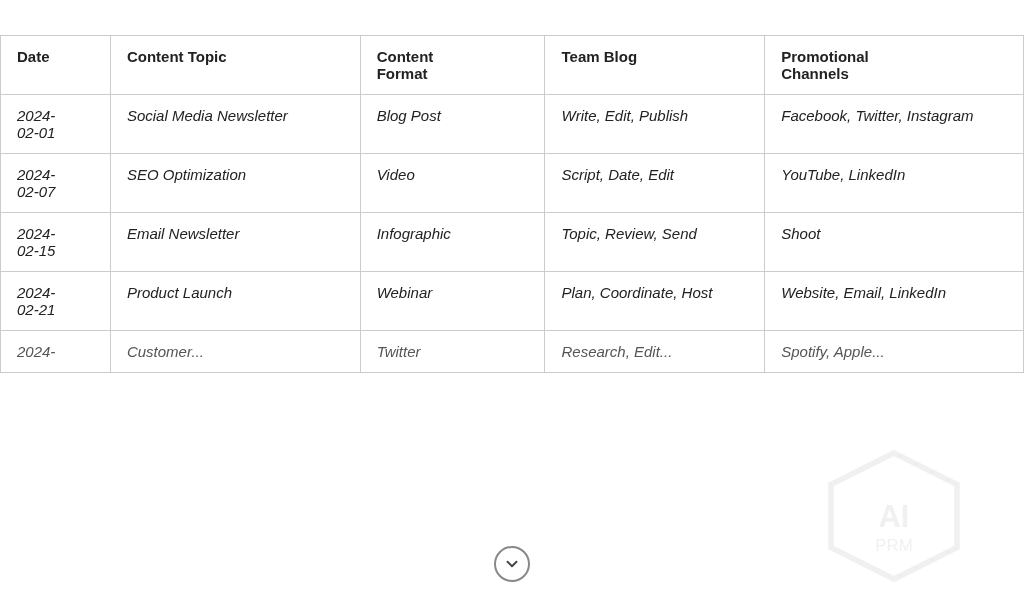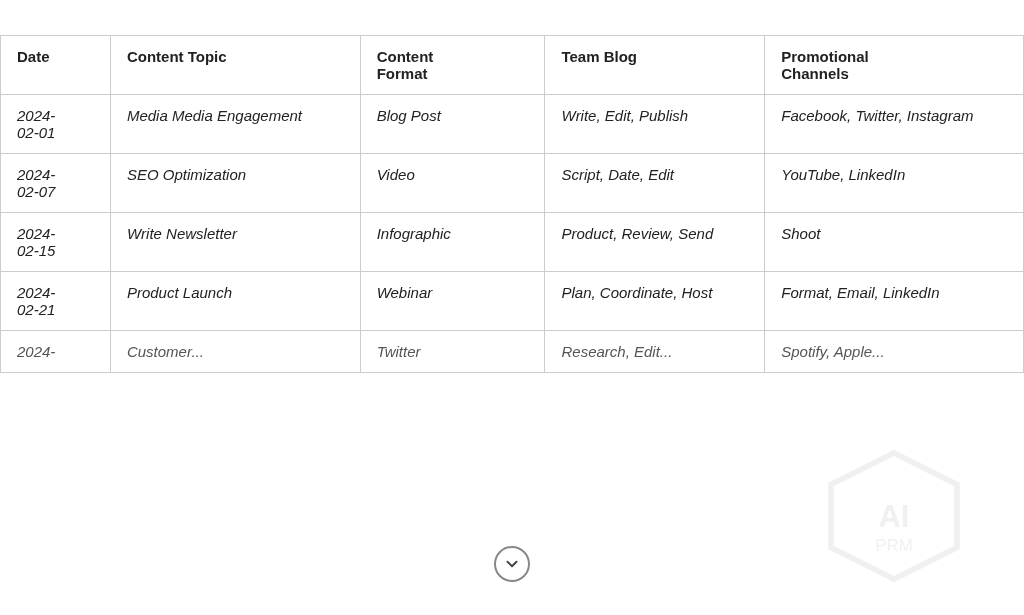--- a/index.html
+++ b/index.html
@@ -141,45 +141,45 @@
         <th>Date</th>
         <th>Content Topic</th>
         <th>Content<br>Format</th>
         <th>Team Blog</th>
         <th>Promotional<br>Channels</th>
       </tr>
     </thead>
     <tbody id="table-body">
     <tr>
           <td>2024-<br>02-01</td>
-          <td>Media Media Engagement</td>
+          <td>Social Media Newsletter</td>
           <td>Blog Post</td>
           <td>Write, Edit, Publish</td>
           <td>Facebook, Twitter, Instagram</td>
         </tr>
         <tr>
           <td>2024-<br>02-07</td>
           <td>SEO Optimization</td>
           <td>Video</td>
           <td>Script, Date, Edit</td>
           <td>YouTube, LinkedIn</td>
         </tr>
         <tr>
           <td>2024-<br>02-15</td>
-          <td>Write Newsletter</td>
+          <td>Email Newsletter</td>
           <td>Infographic</td>
-          <td>Product, Review, Send</td>
+          <td>Topic, Review, Send</td>
           <td>Shoot</td>
         </tr>
         <tr>
           <td>2024-<br>02-21</td>
           <td>Product Launch</td>
           <td>Webinar</td>
           <td>Plan, Coordinate, Host</td>
-          <td>Format, Email, LinkedIn</td>
+          <td>Website, Email, LinkedIn</td>
         </tr>
         <tr class="partial-row">
           <td>2024-</td>
           <td>Customer...</td>
           <td>Twitter</td>
           <td>Research, Edit...</td>
           <td>Spotify, Apple...</td>
         </tr>
       </tbody>
   </table>

